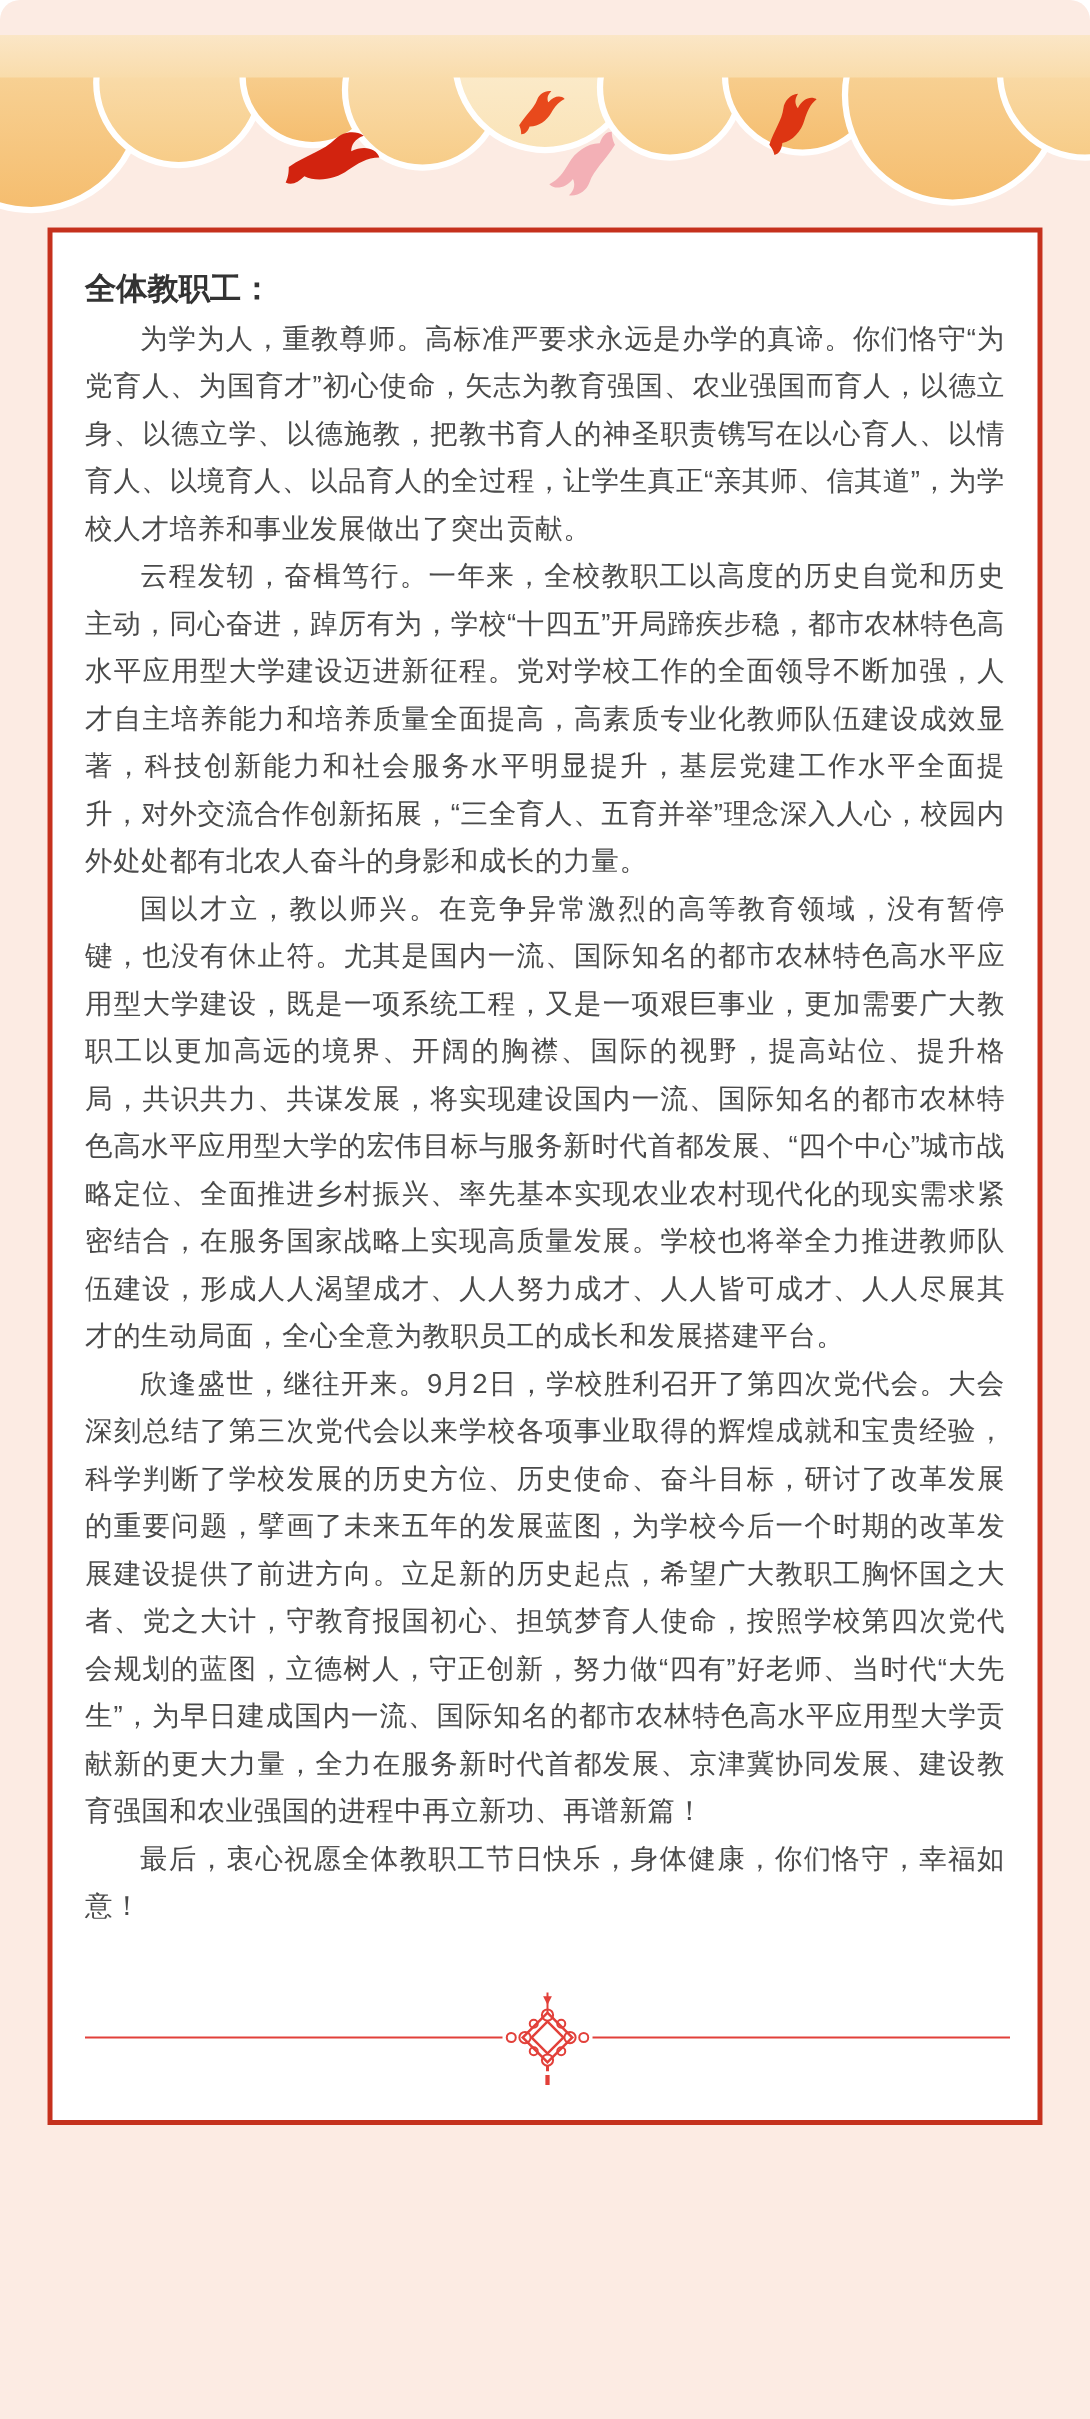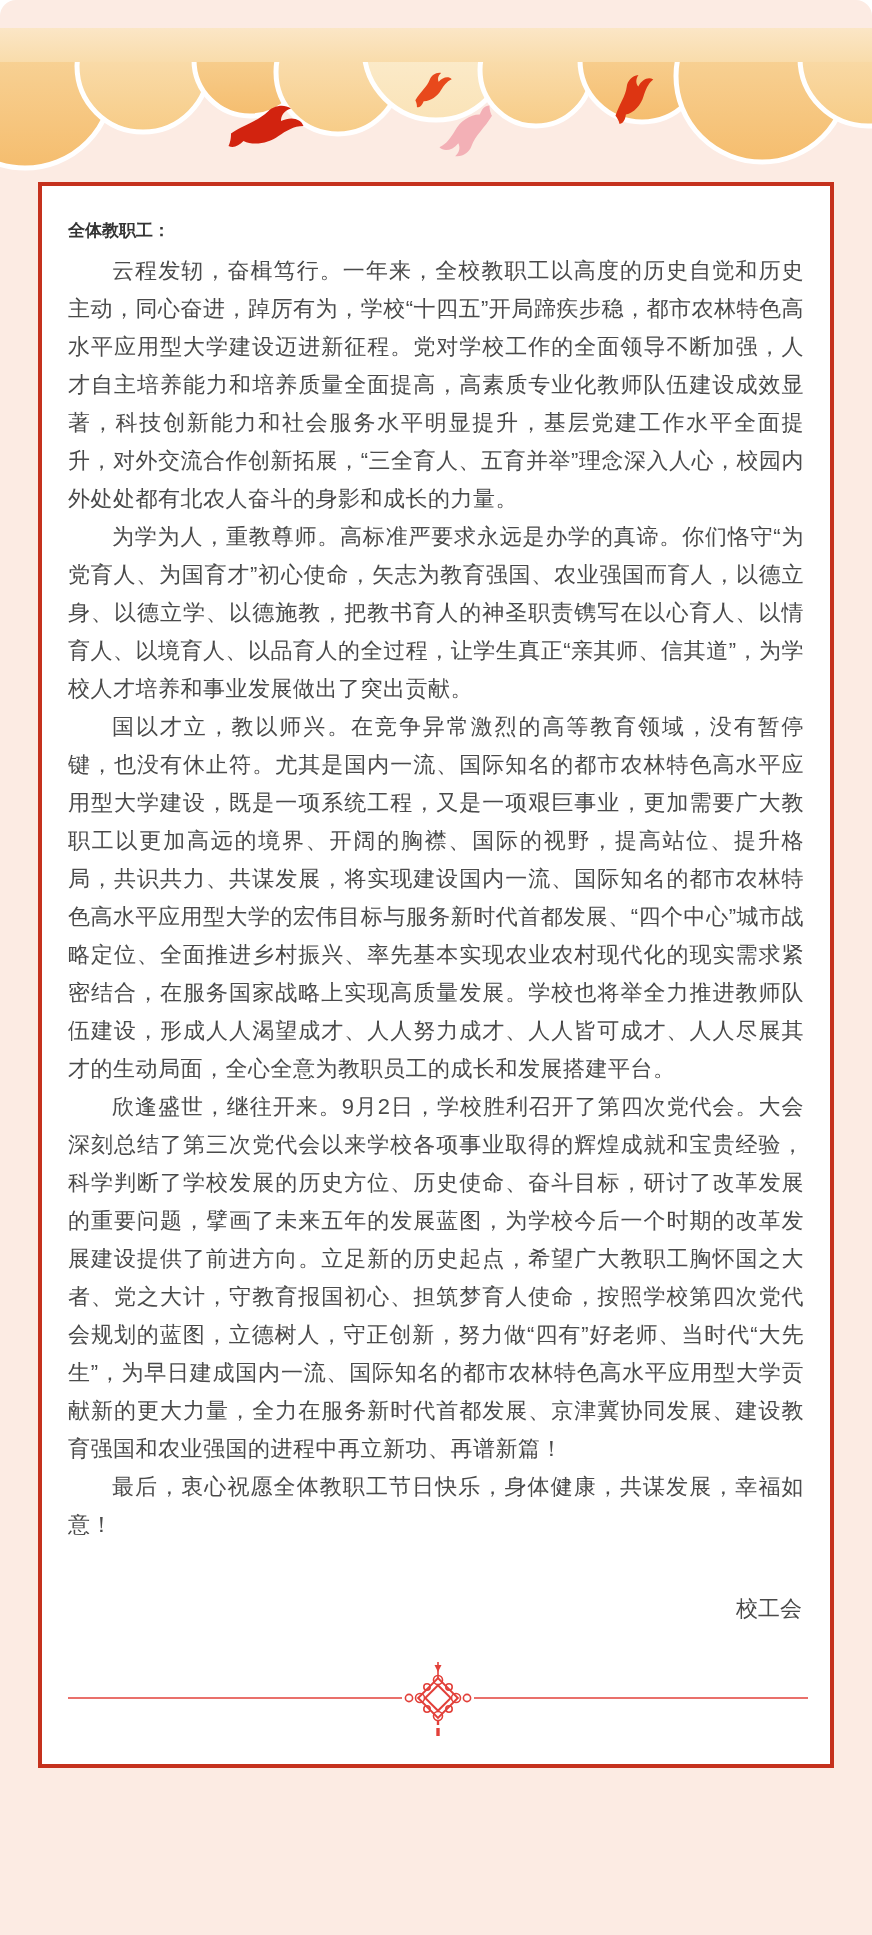--- a/index.html
+++ b/index.html
@@ -14,21 +14,21 @@
   .banner{height:180px;position:relative;}
   .banner svg{position:absolute;left:0;top:28px;display:block;}
   .letter-card{
     margin:2px 38px 0 38px;
     background:#ffffff;
     border:4px solid #c5311d;
     padding:26px 26px 24px 26px;
     color:#4a4a4a;
   }
   .salutation{
-    font-size:17px;font-weight:bold;color:#333333;
+    font-size:25px;font-weight:bold;color:#333333;
     line-height:38px;margin:0 0 2px 0;
   }
   .letter-body p{
     margin:0;font-size:22px;line-height:38px;
     text-align:justify;text-indent:2em;color:#4a4a4a;
     letter-spacing:0.5px;
   }
   .signature-block{
     margin-top:44px;text-align:right;
     font-size:22px;line-height:42px;color:#4a4a4a;
@@ -92,29 +92,28 @@
         <use href="#bird" transform="translate(632,68) scale(0.9) rotate(-38)" fill="#dd3512"></use>
       </g>
     </svg>
   </div>
 
   <div class="letter-card">
 
     <p class="salutation">全体教职工：</p>
 
     <div class="letter-body">
+      <p>为学为人，重教尊师。高标准严要求永远是办学的真谛。你们恪守“为党育人、为国育才”初心使命，矢志为教育强国、农业强国而育人，以德立身、以德立学、以德施教，把教书育人的神圣职责镌写在以心育人、以情育人、以境育人、以品育人的全过程，让学生真正“亲其师、信其道”，为学校人才培养和事业发展做出了突出贡献。</p>
       <p>云程发轫，奋楫笃行。一年来，全校教职工以高度的历史自觉和历史主动，同心奋进，踔厉有为，学校“十四五”开局蹄疾步稳，都市农林特色高水平应用型大学建设迈进新征程。党对学校工作的全面领导不断加强，人才自主培养能力和培养质量全面提高，高素质专业化教师队伍建设成效显著，科技创新能力和社会服务水平明显提升，基层党建工作水平全面提升，对外交流合作创新拓展，“三全育人、五育并举”理念深入人心，校园内外处处都有北农人奋斗的身影和成长的力量。</p>
-      <p>为学为人，重教尊师。高标准严要求永远是办学的真谛。你们恪守“为党育人、为国育才”初心使命，矢志为教育强国、农业强国而育人，以德立身、以德立学、以德施教，把教书育人的神圣职责镌写在以心育人、以情育人、以境育人、以品育人的全过程，让学生真正“亲其师、信其道”，为学校人才培养和事业发展做出了突出贡献。</p>
       <p>国以才立，教以师兴。在竞争异常激烈的高等教育领域，没有暂停键，也没有休止符。尤其是国内一流、国际知名的都市农林特色高水平应用型大学建设，既是一项系统工程，又是一项艰巨事业，更加需要广大教职工以更加高远的境界、开阔的胸襟、国际的视野，提高站位、提升格局，共识共力、共谋发展，将实现建设国内一流、国际知名的都市农林特色高水平应用型大学的宏伟目标与服务新时代首都发展、“四个中心”城市战略定位、全面推进乡村振兴、率先基本实现农业农村现代化的现实需求紧密结合，在服务国家战略上实现高质量发展。学校也将举全力推进教师队伍建设，形成人人渴望成才、人人努力成才、人人皆可成才、人人尽展其才的生动局面，全心全意为教职员工的成长和发展搭建平台。</p>
       <p>欣逢盛世，继往开来。9月2日，学校胜利召开了第四次党代会。大会深刻总结了第三次党代会以来学校各项事业取得的辉煌成就和宝贵经验，科学判断了学校发展的历史方位、历史使命、奋斗目标，研讨了改革发展的重要问题，擘画了未来五年的发展蓝图，为学校今后一个时期的改革发展建设提供了前进方向。立足新的历史起点，希望广大教职工胸怀国之大者、党之大计，守教育报国初心、担筑梦育人使命，按照学校第四次党代会规划的蓝图，立德树人，守正创新，努力做“四有”好老师、当时代“大先生”，为早日建成国内一流、国际知名的都市农林特色高水平应用型大学贡献新的更大力量，全力在服务新时代首都发展、京津冀协同发展、建设教育强国和农业强国的进程中再立新功、再谱新篇！</p>
-      <p>最后，衷心祝愿全体教职工节日快乐，身体健康，共谋发展，幸福如意！</p>
+      <p>最后，衷心祝愿全体教职工节日快乐，身体健康，你们恪守，幸福如意！</p>
     </div>
 
     <div class="signature-block">
-      <div>校工会</div>
     </div>
 
     <div class="divider">
       <svg width="740" height="84" viewBox="0 0 740 84">
         <g stroke="#e2403a" fill="none" stroke-width="1.6">
 
           <line x1="0" y1="42" x2="334" y2="42"></line>
           <line x1="406" y1="42" x2="740" y2="42"></line>
           <circle cx="341" cy="42" r="3.6"></circle>
           <circle cx="399" cy="42" r="3.6"></circle>

